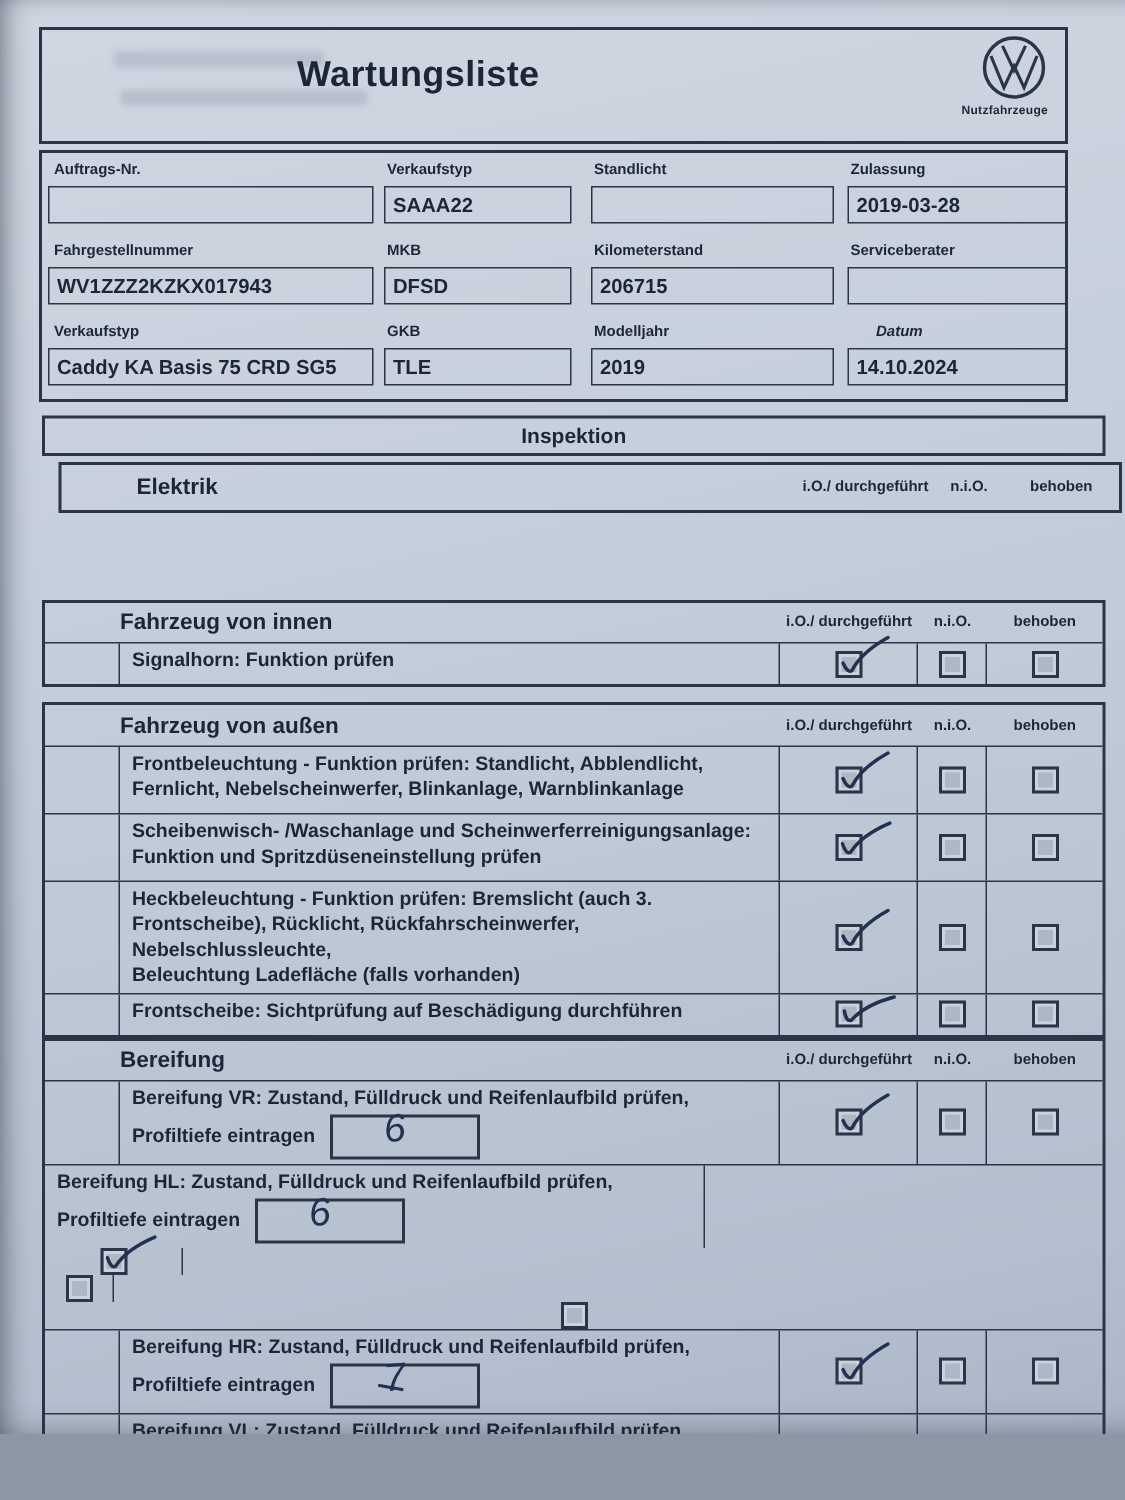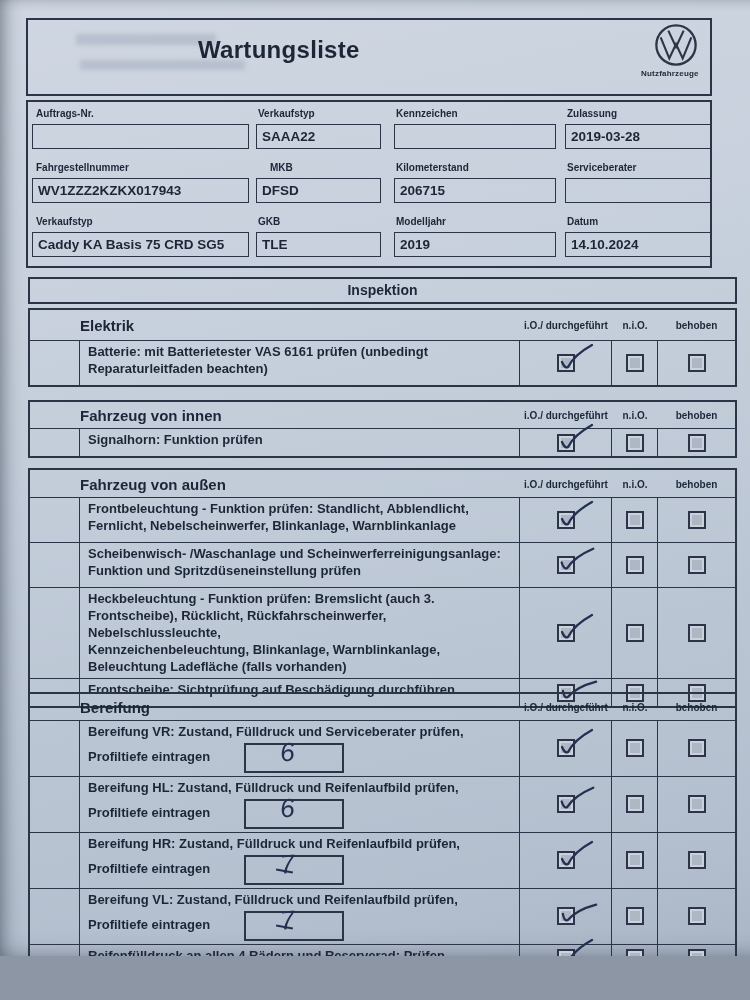--- a/index.html
+++ b/index.html
@@ -37,21 +37,21 @@
   .cell-chk{display:flex; align-items:center; justify-content:center; position:relative;}
   .cell-ok{width:92px; border-right:1.5px solid var(--line);}
   .cell-nok{width:46px; border-right:1.5px solid var(--line);}
   .cell-beh{flex:1;}
   .checkbox{position:relative; width:14px; height:14px; border:2px solid var(--line); background:var(--boxfill); box-shadow:inset 0 0 0 2px rgba(223,229,238,.6);}
   .tick{position:absolute; left:-4px; top:-15px; width:42px; height:34px; overflow:visible; pointer-events:none;}
   .tick path{fill:none; stroke:var(--pen); stroke-width:2.3; stroke-linecap:round;}
   .row:nth-child(3) .tick{transform:rotate(6deg);}
   .row:nth-child(5) .tick{transform:rotate(14deg) translate(2px,2px);}
   
-  .entry-line{display:flex; align-items:center; margin-top:2px;gap:24px;}
+  .entry-line{display:flex; align-items:center; margin-top:2px;}
   .entry-box{position:relative; width:96px; height:26px; border:2px solid var(--line); margin-left:10px;}
   .hand-digit{position:absolute; left:34px; top:-9px; font-size:26px; font-style:italic; font-weight:400; color:var(--pen); transform:rotate(-6deg);}
   .digit-cross{position:absolute; left:30px; top:13px; width:17px; border-top:2px solid var(--pen); transform:rotate(10deg);}
   
   .page-edge-line{position:absolute; left:-10px; top:988px; width:785px; height:2.5px; background:#42506375; transform:rotate(-1.3deg); background:#455064;}
   .watermark{position:absolute; left:26px; top:950px; font-size:26px; font-weight:800; color:#ffffff; letter-spacing:.5px; opacity:.96;}
 </style>
 </head>
 <body>
 
@@ -68,71 +68,51 @@
     <path d="M8 16 L17 38 L24 23 L31 38 L40 16" fill="none" stroke="#2c3547" stroke-width="2.2" stroke-linejoin="miter"></path>
   </svg>
   <div class="vw-brand">Nutzfahrzeuge</div>
 
   <div class="box" style="left:26px; top:100px; width:682px; height:164px;"></div>
   <div id="info-grid">
       <div class="fld-label" style="left: 36px; top: 108px;">Auftrags-Nr.</div>
       <div class="fld-box" style="left: 32px; top: 124px; width: 210px;"></div>
       <div class="fld-label" style="left: 258px; top: 108px;">Verkaufstyp</div>
       <div class="fld-box" style="left: 256px; top: 124px; width: 118px;">SAAA22</div>
-      <div class="fld-label" style="left: 396px; top: 108px;">Kennzeichen</div>
+      <div class="fld-label" style="left: 396px; top: 108px;">Standlicht</div>
       <div class="fld-box" style="left: 394px; top: 124px; width: 155px;"></div>
       <div class="fld-label" style="left: 567px; top: 108px;">Zulassung</div>
       <div class="fld-box" style="left: 565px; top: 124px; width: 140px;">2019-03-28</div>
       <div class="fld-label" style="left: 36px; top: 162px;">Fahrgestellnummer</div>
       <div class="fld-box" style="left: 32px; top: 178px; width: 210px;">WV1ZZZ2KZKX017943</div>
-      <div class="fld-label" style="left: 258px; top: 162px; margin-left: 12px;">MKB</div>
+      <div class="fld-label" style="left: 258px; top: 162px;">MKB</div>
       <div class="fld-box" style="left: 256px; top: 178px; width: 118px;">DFSD</div>
       <div class="fld-label" style="left: 396px; top: 162px;">Kilometerstand</div>
       <div class="fld-box" style="left: 394px; top: 178px; width: 155px;">206715</div>
       <div class="fld-label" style="left: 567px; top: 162px;">Serviceberater</div>
       <div class="fld-box" style="left: 565px; top: 178px; width: 140px;"></div>
       <div class="fld-label" style="left: 36px; top: 216px;">Verkaufstyp</div>
       <div class="fld-box" style="left: 32px; top: 232px; width: 210px;">Caddy KA Basis 75 CRD SG5</div>
       <div class="fld-label" style="left: 258px; top: 216px;">GKB</div>
       <div class="fld-box" style="left: 256px; top: 232px; width: 118px;">TLE</div>
       <div class="fld-label" style="left: 396px; top: 216px;">Modelljahr</div>
       <div class="fld-box" style="left: 394px; top: 232px; width: 155px;">2019</div>
-      <div class="fld-label" style="left: 567px; top: 216px;">Datum</div>
+      <div class="fld-label" style="left: 584px; top: 216px; font-style: italic;">Datum</div>
       <div class="fld-box" style="left: 565px; top: 232px; width: 140px;">14.10.2024</div>
     </div>
 
   <div class="insp-bar">Inspektion</div>
 
   <div id="sections">
-      <div class="section" style="top: 308px;">
+      <div class="section" style="top: 308px; margin-left: 11px;">
         <div class="sec-header" style="height: 30px;">
           <div class="sec-title">Elektrik</div>
           <div class="colhead" style="left: 490px; width: 92px;">i.O./ durchgeführt</div>
           <div class="colhead" style="left: 582px; width: 46px;">n.i.O.</div>
           <div class="colhead" style="left: 628px; width: 77px;">behoben</div>
-        </div>
-        <div class="row" style="min-height: 44px;">
-          <div class="cell cell-stub"></div>
-          <div class="cell cell-desc">
-            <div>Batterie: mit Batterietester VAS 6161 prüfen (unbedingt</div>
-            <div>Reparaturleitfaden beachten)</div>
-          </div>
-          <div class="cell cell-chk cell-ok">
-            <span class="checkbox">
-              <svg class="tick" viewBox="0 0 42 34">
-                <path d="M7 21 Q10 28 13 26 Q19 14 37 4"></path>
-              </svg>
-            </span>
-          </div>
-          <div class="cell cell-chk cell-nok">
-            <span class="checkbox"></span>
-          </div>
-          <div class="cell cell-chk cell-beh">
-            <span class="checkbox"></span>
-          </div>
         </div>
       </div>
       <div class="section" style="top: 400px;">
         <div class="sec-header" style="height: 26px;">
           <div class="sec-title">Fahrzeug von innen</div>
           <div class="colhead" style="left: 490px; width: 92px;">i.O./ durchgeführt</div>
           <div class="colhead" style="left: 582px; width: 46px;">n.i.O.</div>
           <div class="colhead" style="left: 628px; width: 77px;">behoben</div>
         </div>
         <div class="row" style="min-height: 27px;">
@@ -200,21 +180,20 @@
           </div>
           <div class="cell cell-chk cell-beh">
             <span class="checkbox"></span>
           </div>
         </div>
         <div class="row" style="min-height: 71px;">
           <div class="cell cell-stub"></div>
           <div class="cell cell-desc">
             <div>Heckbeleuchtung - Funktion prüfen: Bremslicht (auch 3.</div>
             <div>Frontscheibe), Rücklicht, Rückfahrscheinwerfer, Nebelschlussleuchte,</div>
-            <div>Kennzeichenbeleuchtung, Blinkanlage, Warnblinkanlage,</div>
             <div>Beleuchtung Ladefläche (falls vorhanden)</div>
           </div>
           <div class="cell cell-chk cell-ok">
             <span class="checkbox">
               <svg class="tick" viewBox="0 0 42 34">
                 <path d="M7 21 Q10 28 13 26 Q19 14 37 4"></path>
               </svg>
             </span>
           </div>
           <div class="cell cell-chk cell-nok">
@@ -247,21 +226,21 @@
       <div class="section" style="top: 692px;">
         <div class="sec-header" style="height: 26px;">
           <div class="sec-title">Bereifung</div>
           <div class="colhead" style="left: 490px; width: 92px;">i.O./ durchgeführt</div>
           <div class="colhead" style="left: 582px; width: 46px;">n.i.O.</div>
           <div class="colhead" style="left: 628px; width: 77px;">behoben</div>
         </div>
         <div class="row" style="min-height: 48px;">
           <div class="cell cell-stub"></div>
           <div class="cell cell-desc">
-            <div>Bereifung VR: Zustand, Fülldruck und Serviceberater prüfen,</div>
+            <div>Bereifung VR: Zustand, Fülldruck und Reifenlaufbild prüfen,</div>
             <div class="entry-line">
               <span>Profiltiefe eintragen</span>
               <span class="entry-box">
                 <span class="hand-digit">6</span>
               </span>
             </div>
           </div>
           <div class="cell cell-chk cell-ok">
             <span class="checkbox">
               <svg class="tick" viewBox="0 0 42 34">
@@ -269,21 +248,21 @@
               </svg>
             </span>
           </div>
           <div class="cell cell-chk cell-nok">
             <span class="checkbox"></span>
           </div>
           <div class="cell cell-chk cell-beh">
             <span class="checkbox"></span>
           </div>
         </div>
-        <div class="row" style="min-height: 48px;">
+        <div class="row" style="min-height: 48px; flex-direction: column;">
           <div class="cell cell-stub"></div>
           <div class="cell cell-desc">
             <div>Bereifung HL: Zustand, Fülldruck und Reifenlaufbild prüfen,</div>
             <div class="entry-line">
               <span>Profiltiefe eintragen</span>
               <span class="entry-box">
                 <span class="hand-digit">6</span>
               </span>
             </div>
           </div>

